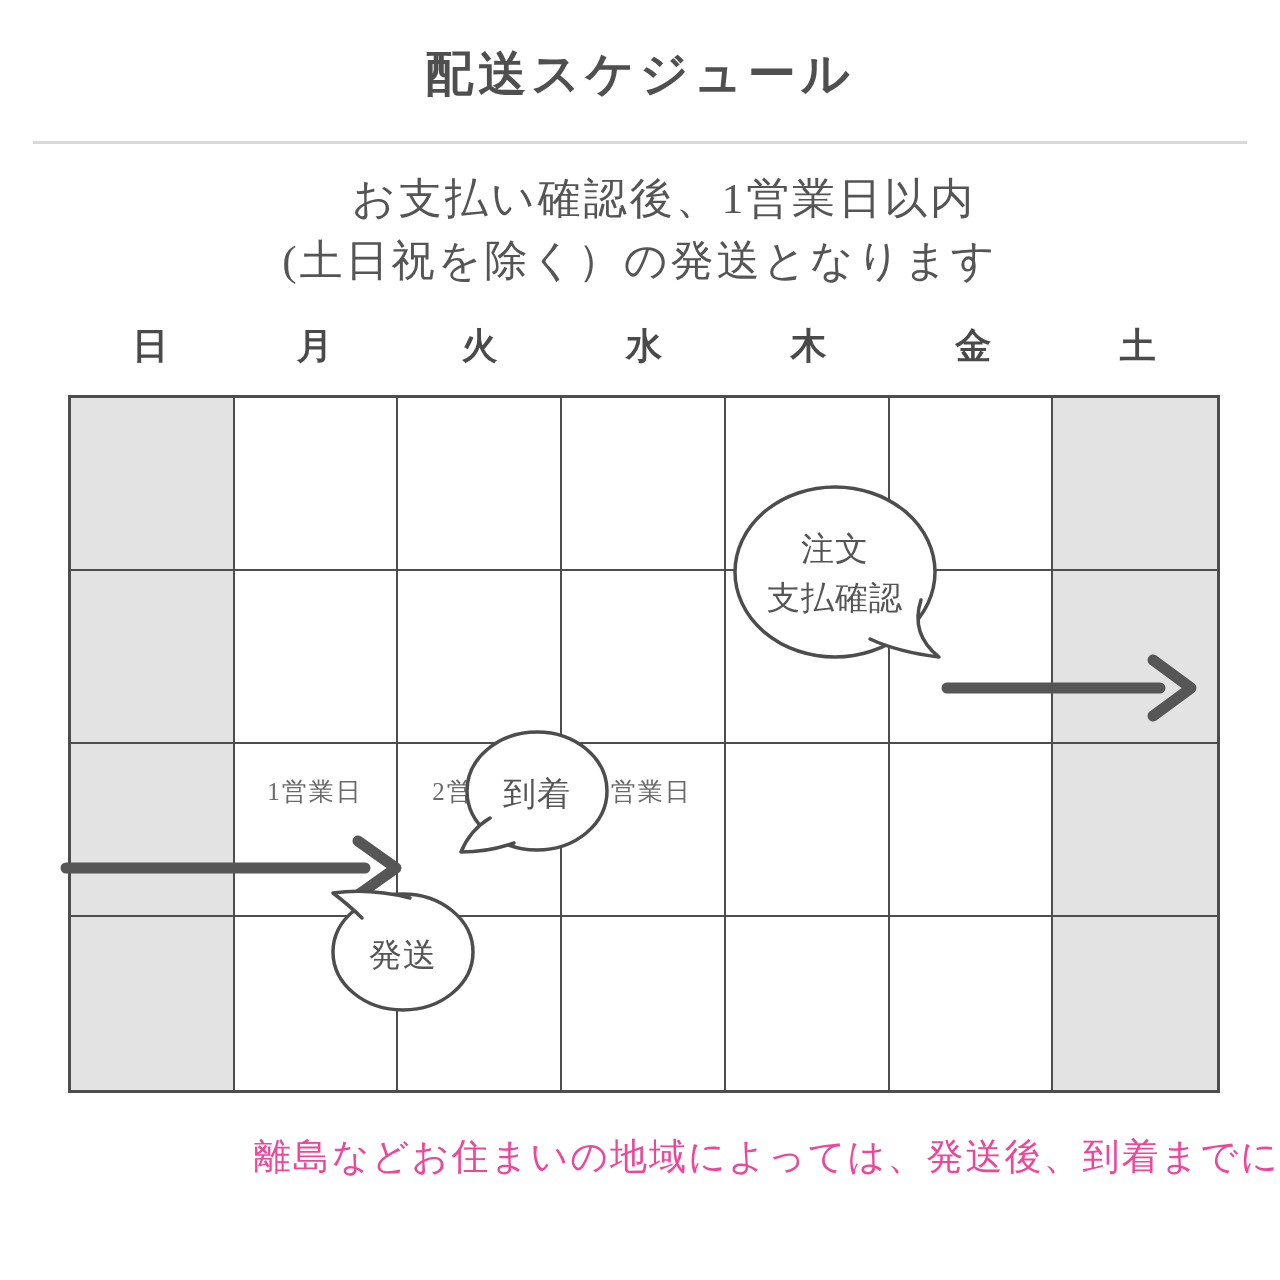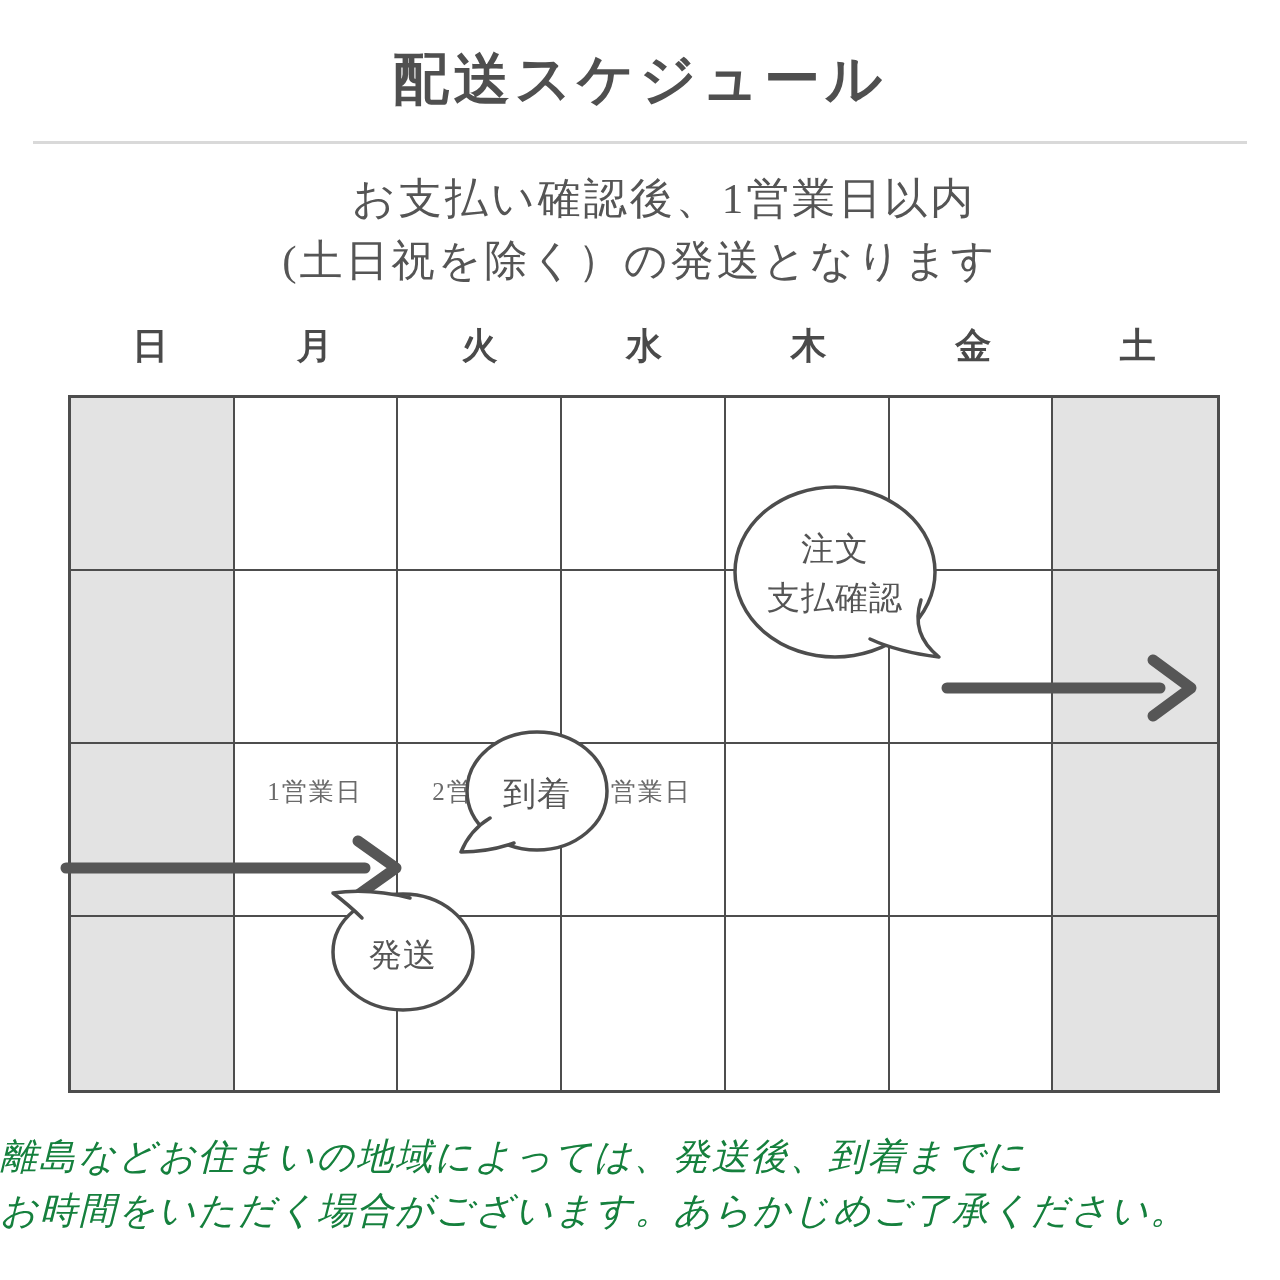--- a/index.html
+++ b/index.html
@@ -2,21 +2,21 @@
 <html><head>
 <meta charset="utf-8">
 <style>
   html,body { margin:0; padding:0; background:#ffffff; }
   .page {
     position:relative; width:1280px; height:1280px; background:#ffffff;
     font-family:"Liberation Serif", serif; color:#4f4f4f; overflow:hidden;
   }
   .title {
     position:absolute; top:42px; left:0; width:100%; margin:0;
-    text-align:center; font-size:56px; font-weight:600; letter-spacing:5px;
+    text-align:center; font-size:48px; font-weight:600; letter-spacing:5px;
     color:#4f4f4f;
   }
   .divider {
     position:absolute; top:141px; left:33px; width:1214px; height:3px;
     background:#d9d9d9;
   }
   .subtitle {
     position:absolute; left:0; width:100%; text-align:center;
     font-size:43px; color:#555555; letter-spacing:3px; white-space:nowrap;
   }
@@ -47,22 +47,22 @@
   .overlay { position:absolute; left:0; top:0; width:1280px; height:1280px; }
   .bubble-shape { fill:#ffffff; stroke:#4d4d4d; stroke-width:3.5; }
   .tail-fill { fill:#ffffff; stroke:none; }
   .tail-line { fill:none; stroke:#4d4d4d; stroke-width:3.5; stroke-linecap:round; stroke-linejoin:round; }
   .arrow-line { fill:none; stroke:#565656; stroke-width:11; stroke-linecap:round; stroke-linejoin:round; }
   .bubble-text {
     font-family:"Liberation Serif", serif; font-size:33px; fill:#555555;
     text-anchor:middle; letter-spacing:1px;
   }
   .footer {
-    position:absolute; left:0; width:100%; text-align:left;
-    font-size:37px; color:#15803d; letter-spacing:2px; white-space:nowrap;font-style:italic;
+    position:absolute; left:0; width:100%; text-align:right;
+    font-size:37px; color:#ec4899; letter-spacing:2px; white-space:nowrap;
   }
   .footer.l1 { top:1132px; }
   .footer.l2 { top:1186px; }
 </style>
 </head>
 <body>
 
 <div class="page">
 
   <h1 class="title">配送スケジュール</h1>
@@ -148,15 +148,14 @@
 
     <g>
       <ellipse class="bubble-shape" cx="403" cy="952" rx="70" ry="58"></ellipse>
       <path class="tail-fill" d="M 410 898 Q 370 888 333 893 Q 350 906 362 918 Z"></path>
       <path class="tail-line" d="M 410 898 Q 370 888 333 893 Q 350 906 362 918"></path>
       <text class="bubble-text" x="403" y="955" dominant-baseline="central">発送</text>
     </g>
   </svg>
 
   <div class="footer l1">離島などお住まいの地域によっては、発送後、到着までに</div>
-  <div class="footer l2">お時間をいただく場合がございます。あらかじめご了承ください。</div>
 
 </div>
 
 </body></html>

